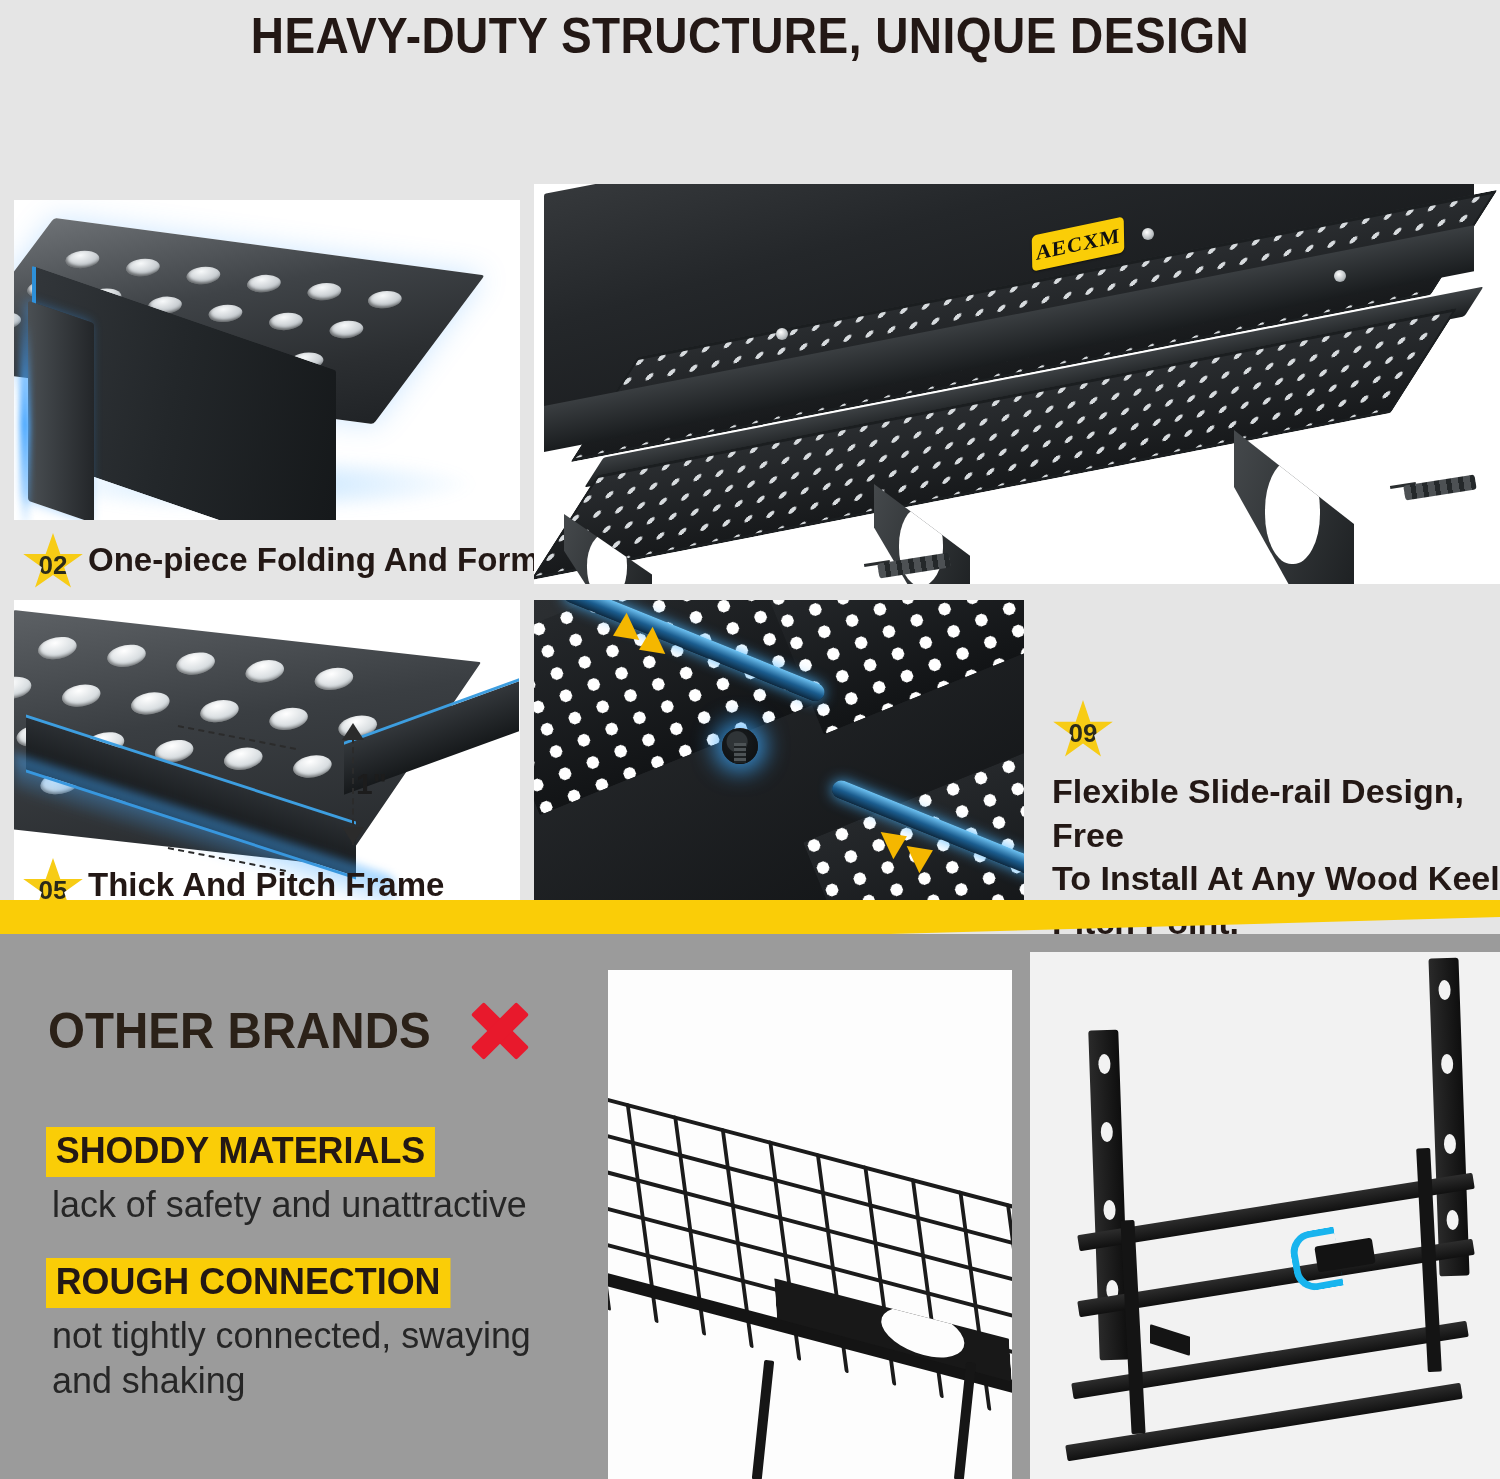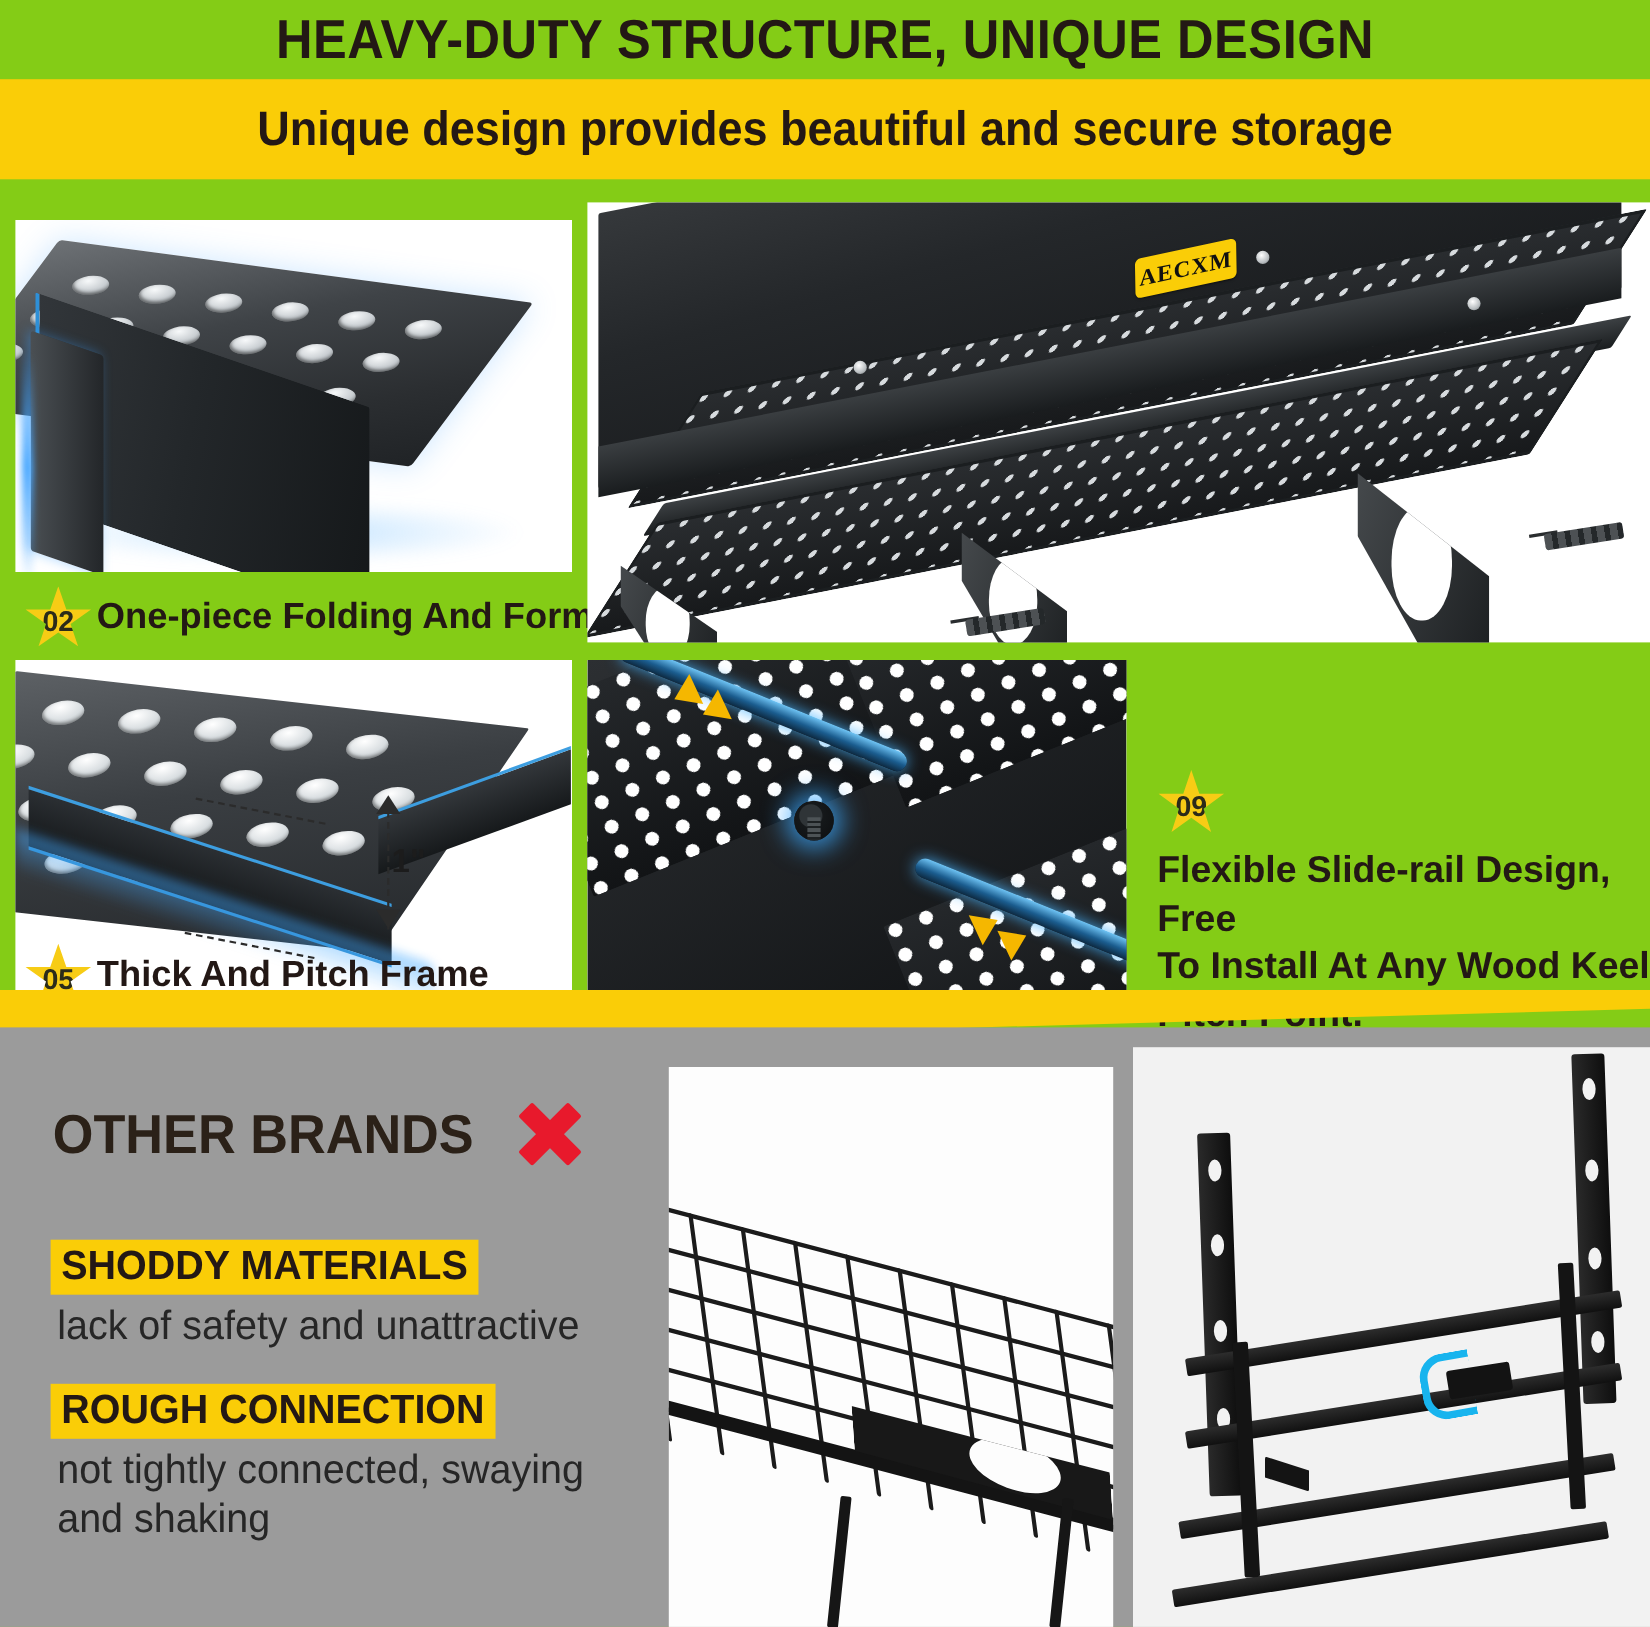--- a/index.html
+++ b/index.html
@@ -3,21 +3,21 @@
 <meta charset="utf-8">
 <style>
   html,body{margin:0;padding:0;}
   body{
     width:1500px;height:1479px;
     background:#ffffff;
     font-family:"Liberation Sans", sans-serif;
     overflow:hidden;
     position:relative;
   }
-  .page{position:relative;width:1500px;height:1479px;overflow:hidden;background:#84cc16;}
+  .page{position:relative;width:1500px;height:1479px;overflow:hidden;background:#e5e5e5;}
 
   
   .hdr-title{
     position:absolute;left:0;top:0;width:1500px;height:72px;
     display:flex;align-items:center;justify-content:center;
     font-family:"Liberation Sans Narrow","Liberation Sans",sans-serif;
     font-weight:bold;font-size:50px;letter-spacing:0.5px;
     color:#231815;
     transform:scaleX(0.92);transform-origin:center center;
     white-space:nowrap;
@@ -313,23 +313,20 @@
     border-radius:22px 0 0 22px;transform:rotate(-10deg);
   }
   .bk-block{position:absolute;width:58px;height:26px;background:#131313;border-radius:3px;}
 </style>
 </head>
 <body>
 
 <div class="page">
 
   <div class="hdr-title">HEAVY-DUTY STRUCTURE, UNIQUE DESIGN</div>
-  <div class="hdr-band">
-    <div class="hdr-sub">Unique design provides beautiful and secure storage</div>
-  </div>
 
   <div class="photo" id="p1">
     <div class="chan-wrap">
       <div class="chan-shadow"></div>
       <div class="chan-top">
         <div class="chan-holes">
           <i style="left:42px;top:26px"></i>
             <i style="left:108px;top:26px"></i>
             <i style="left:174px;top:26px"></i>
           <i style="left:240px;top:26px"></i>

